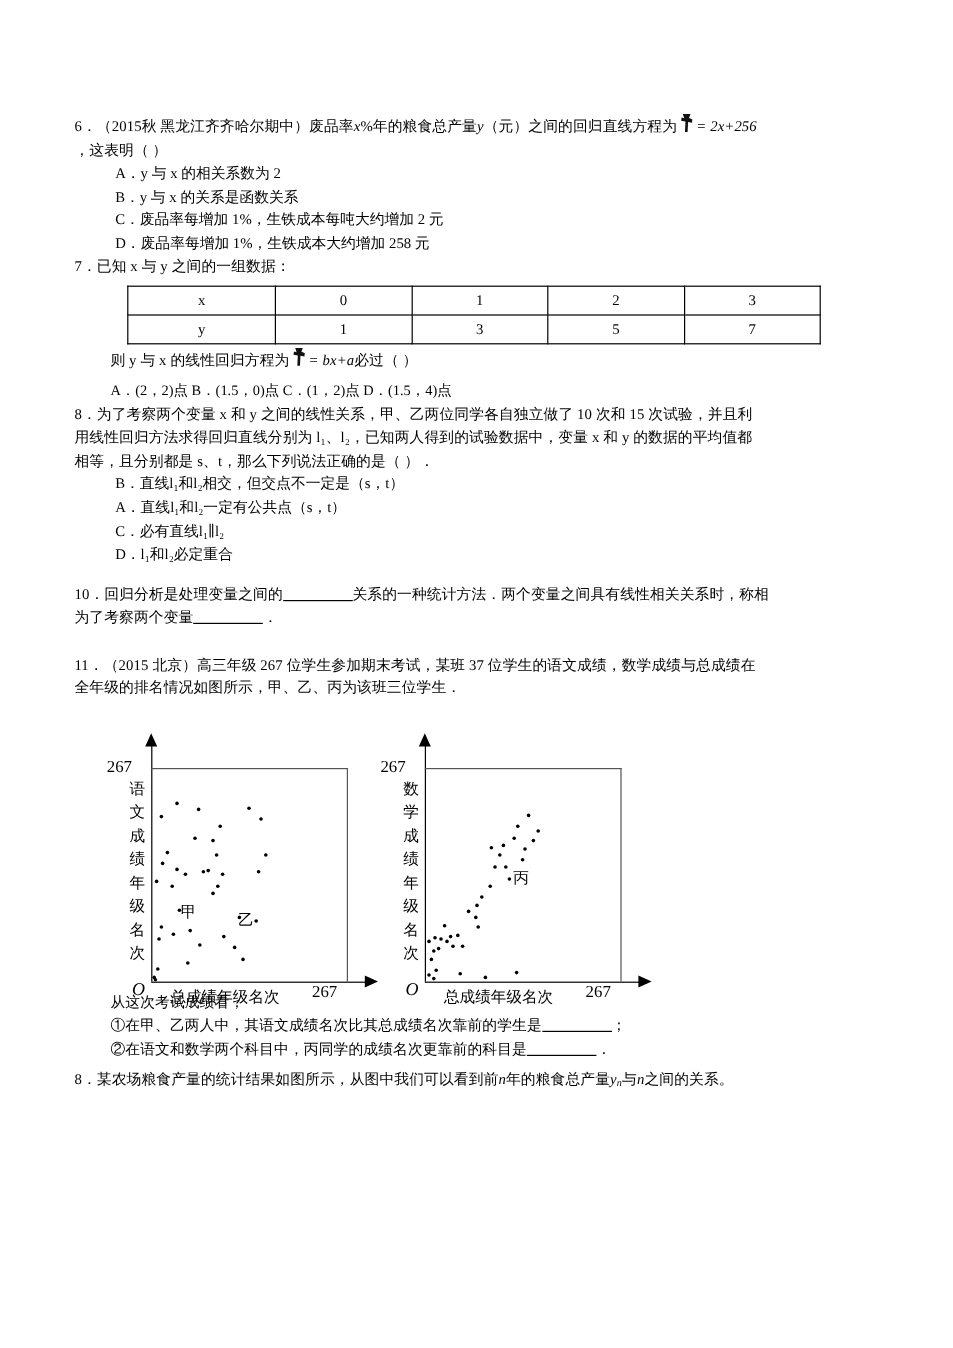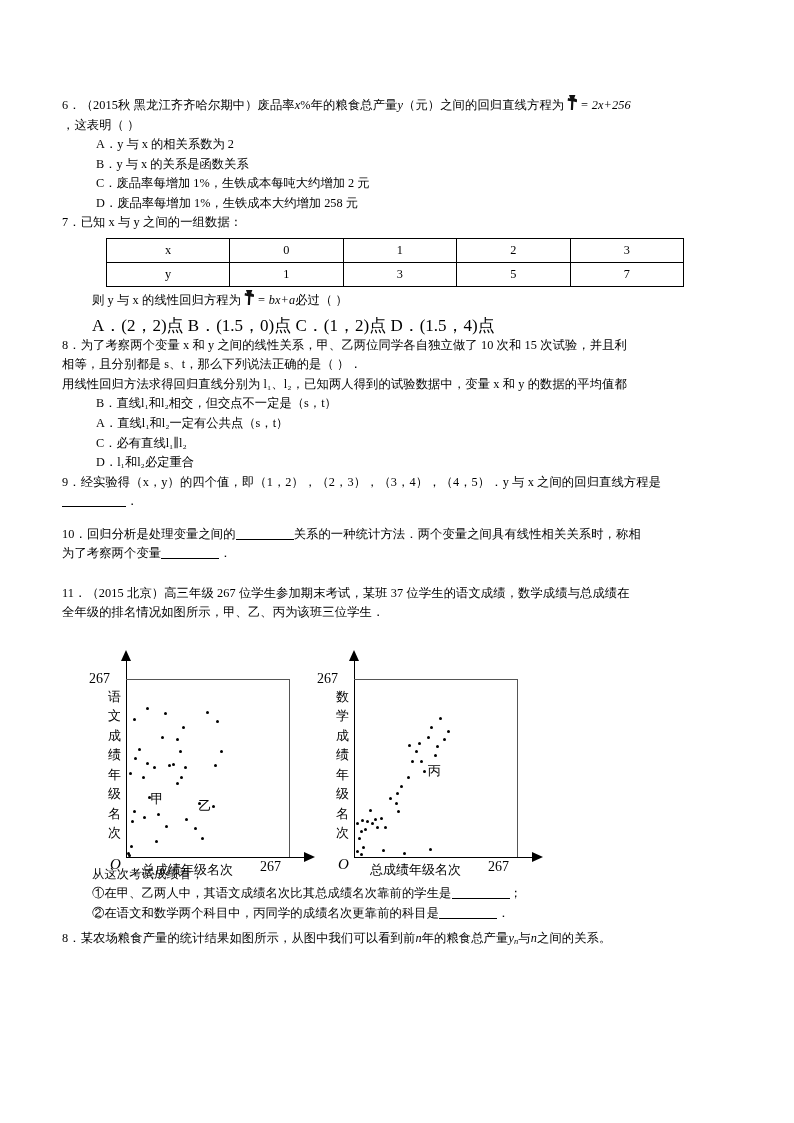--- a/index.html
+++ b/index.html
@@ -36,21 +36,21 @@
     letter-spacing: 0.1px;
     text-align: justify;
   }
   .qblock { margin-bottom: 0px; }
   .opt {
     font-size: 12.3px;
     line-height: 19.6px;
     padding-left: 34px;
   }
   .opt-row {
-    font-size: 17px;
+    font-size: 12px;
     line-height: 19.6px;
     padding-left: 30px;
   }
   .indent-1 { padding-left: 30px; }
   .sp-gap-s { height: 6px; }
   .sp-gap-m { height: 13px; }
   .sp-gap-l { height: 20px; }
 
   .var { font-style: italic; font-family: "Liberation Serif", serif; }
   .num { font-family: "Liberation Serif", serif; }
@@ -269,36 +269,28 @@
         <span>则 y 与 x 的线性回归方程为</span><span class="haty"><span class="blob"></span></span><span class="var">= bx+a</span><span>必过（         ）</span>
       </div>
       <div class="sp-gap-s"></div>
       <div class="opt-row">A．(2，2)点     B．(1.5，0)点       C．(1，2)点       D．(1.5，4)点</div>
     </div>
 
     <div class="qblock">
       <div class="qline">
         <span class="num">8</span><span>．为了考察两个变量 x 和 y 之间的线性关系，甲、乙两位同学各自独立做了 10 次和 15 次试验，并且利</span>
       </div>
+      <div class="qline">用线性回归方法求得回归直线分别为 l₁、l₂，已知两人得到的试验数据中，变量 x 和 y 的数据的平均值都</div>
       <div class="qline">相等，且分别都是 s、t，那么下列说法正确的是（      ）．</div>
-      <div class="qline">用线性回归方法求得回归直线分别为 l₁、l₂，已知两人得到的试验数据中，变量 x 和 y 的数据的平均值都</div>
       <div class="opt">B．直线l₁和l₂相交，但交点不一定是（s，t）</div>
       <div class="opt">A．直线l₁和l₂一定有公共点（s，t）</div>
       <div class="opt">C．必有直线l₁∥l₂</div>
       <div class="opt">D．l₁和l₂必定重合</div>
     </div>
 
-    <div class="qblock">
-      <div class="qline">
-        <span class="num">9</span><span>．经实验得（x，y）的四个值，即（1，2），（2，3），（3，4），（4，5）．y 与 x 之间的回归直线方程是</span>
-      </div>
-      <div class="qline">
-        <span class="blank blank-l"></span><span>．</span>
-      </div>
-    </div>
 
     <div class="sp-gap-m"></div>
 
     <div class="qblock">
       <div class="qline">
         <span class="num">10</span><span>．回归分析是处理变量之间的</span><span class="blank blank-m"></span><span>关系的一种统计方法．两个变量之间具有线性相关关系时，称相</span>
       </div>
       <div class="qline">
         <span>为了考察两个变量</span><span class="blank blank-m"></span><span>．</span>
       </div>

